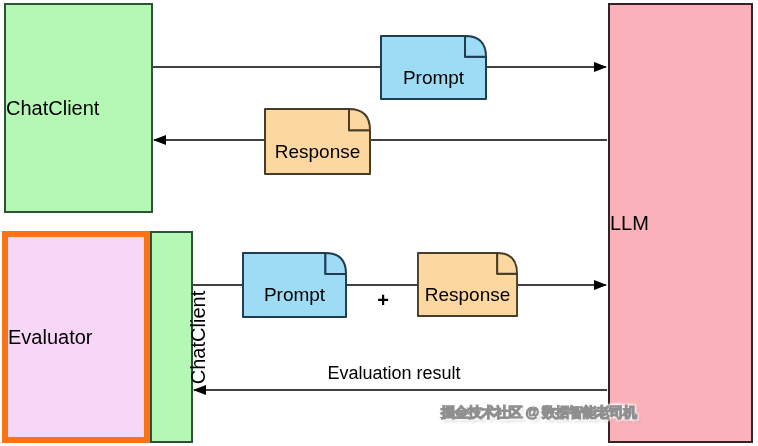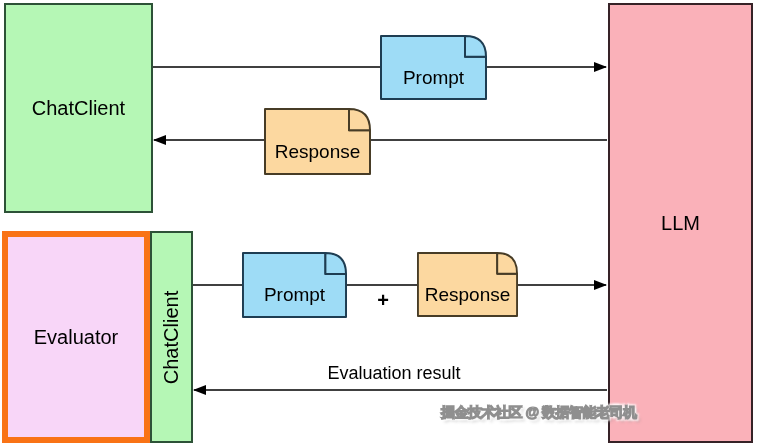--- a/index.html
+++ b/index.html
@@ -10,21 +10,21 @@
     background: #ffffff;
     overflow: hidden;
     font-family: "Liberation Sans", sans-serif;
     color: #000;
   }
   .node {
     position: absolute;
     box-sizing: border-box;
     display: flex;
     align-items: center;
-    justify-content: center;
+    justify-content: flex-start;
     font-size: 20px;
     z-index: 1;
   }
   .node-chatclient {
     left: 4px; top: 3px; width: 149px; height: 210px;
     background: #b5f7b5; border: 2px solid #2d5237;
   }
   .node-llm {
     left: 608px; top: 3px; width: 145px; height: 440px;
     background: #fab1b9; border: 2px solid #362227;

